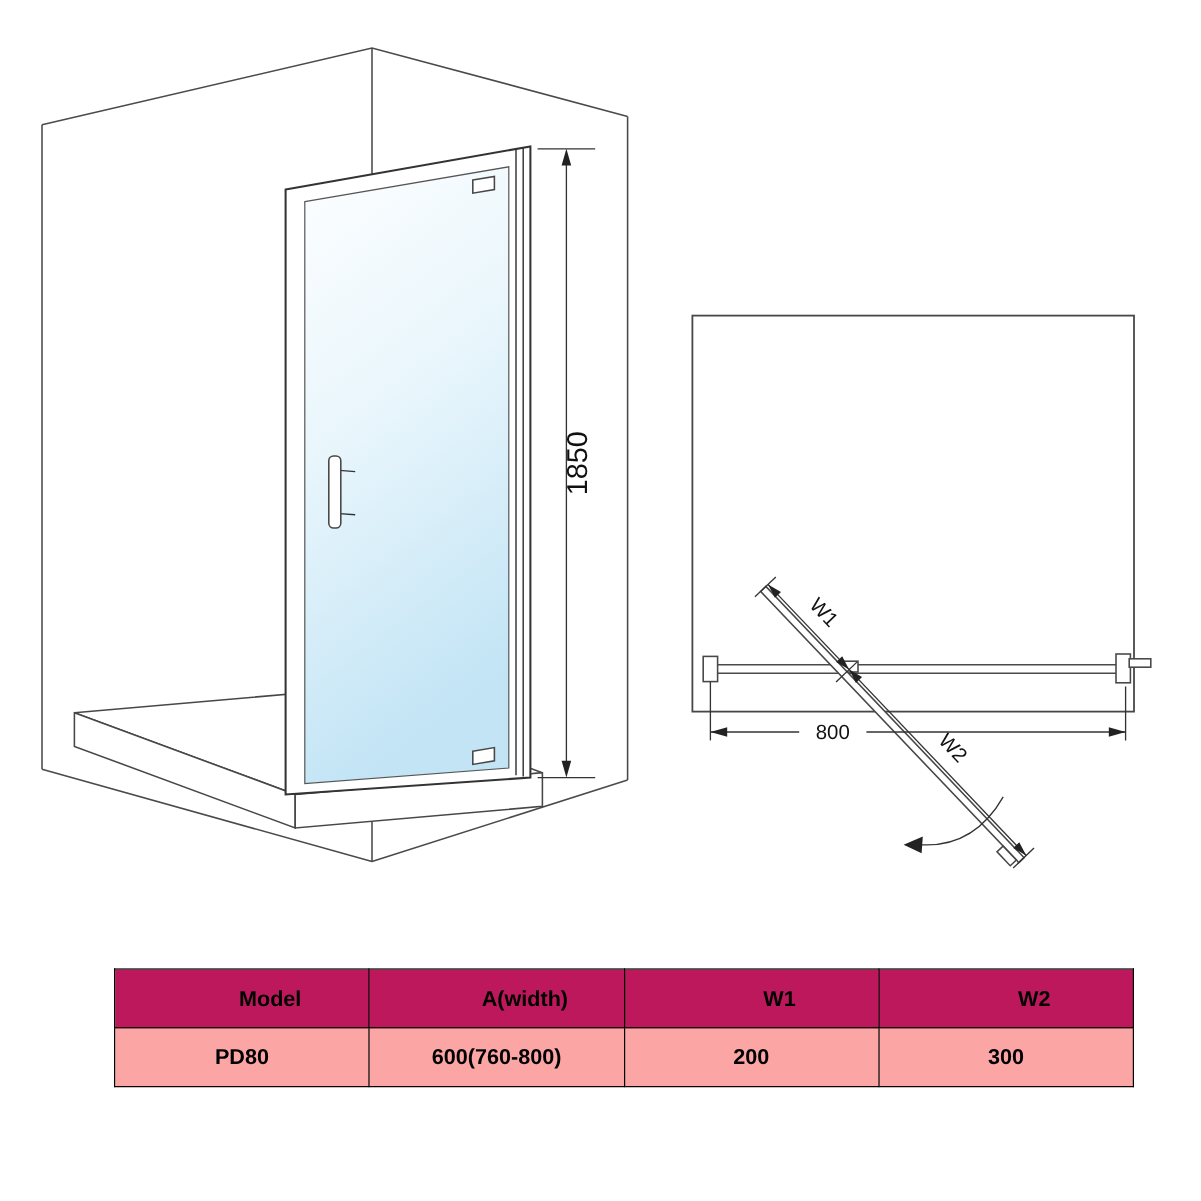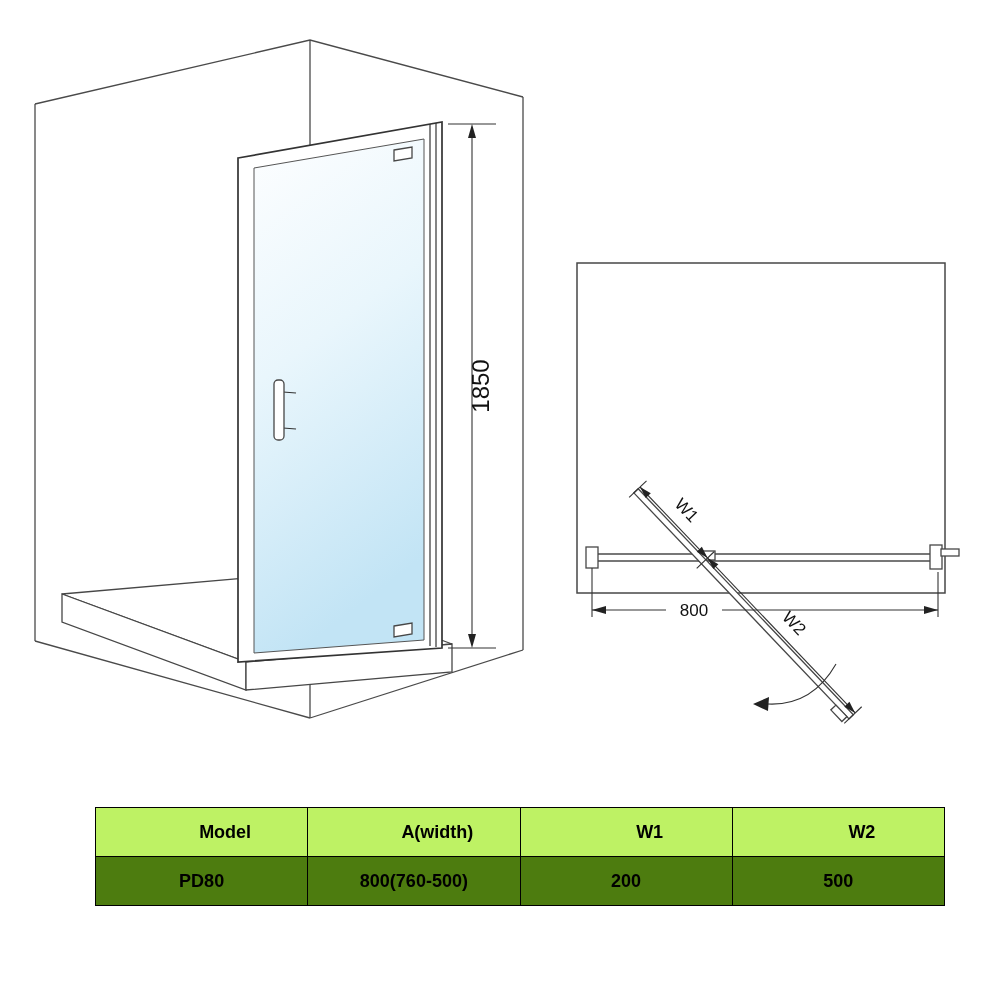--- a/index.html
+++ b/index.html
@@ -9,22 +9,22 @@
   .wh{fill:#ffffff;stroke:#474747;stroke-width:1.3;}
   .frame{fill:#ffffff;stroke:#333333;stroke-width:1.7;}
   .profile{stroke:#333333;stroke-width:1.2;fill:none;}
   .dim{stroke:#333333;stroke-width:1.1;fill:none;}
   .arrow{fill:#222222;stroke:none;}
   .dim-label{font-size:17px;fill:#111111;font-family:"Liberation Sans",sans-serif;}
   .dim-label-lg{font-size:24px;fill:#111111;font-family:"Liberation Sans",sans-serif;}
   table.spec{position:absolute;left:95px;top:807px;width:850px;border-collapse:collapse;
     font-family:"Liberation Sans",sans-serif;font-weight:bold;font-size:18px;color:#000;text-align:center;}
   table.spec th,table.spec td{border:1px solid #000;height:46px;width:25%;}
-  table.spec th{background:#bef264;font-weight:bold;padding-left:48px;}
-  table.spec td{background:#4d7c0f;}
+  table.spec th{background:#be185d;font-weight:bold;padding-left:48px;}
+  table.spec td{background:#fca5a5;}
 </style>
 </head>
 <body>
 
 <svg width="1001" height="790" viewBox="0 0 1001 790">
   <defs>
     <linearGradient id="glass" x1="0" y1="0" x2="0.25" y2="1">
       <stop offset="0" stop-color="#fdfeff"></stop>
       <stop offset="0.45" stop-color="#e9f6fc"></stop>
       <stop offset="1" stop-color="#c2e4f5"></stop>
@@ -123,18 +123,18 @@
     <tr>
       <th>Model</th>
       <th>A(width)</th>
       <th>W1</th>
       <th>W2</th>
     </tr>
   </thead>
   <tbody>
     <tr>
       <td>PD80</td>
-      <td>800(760-500)</td>
+      <td>600(760-800)</td>
       <td>200</td>
-      <td>500</td>
+      <td>300</td>
     </tr>
   </tbody>
 </table>
 
 </body></html>

